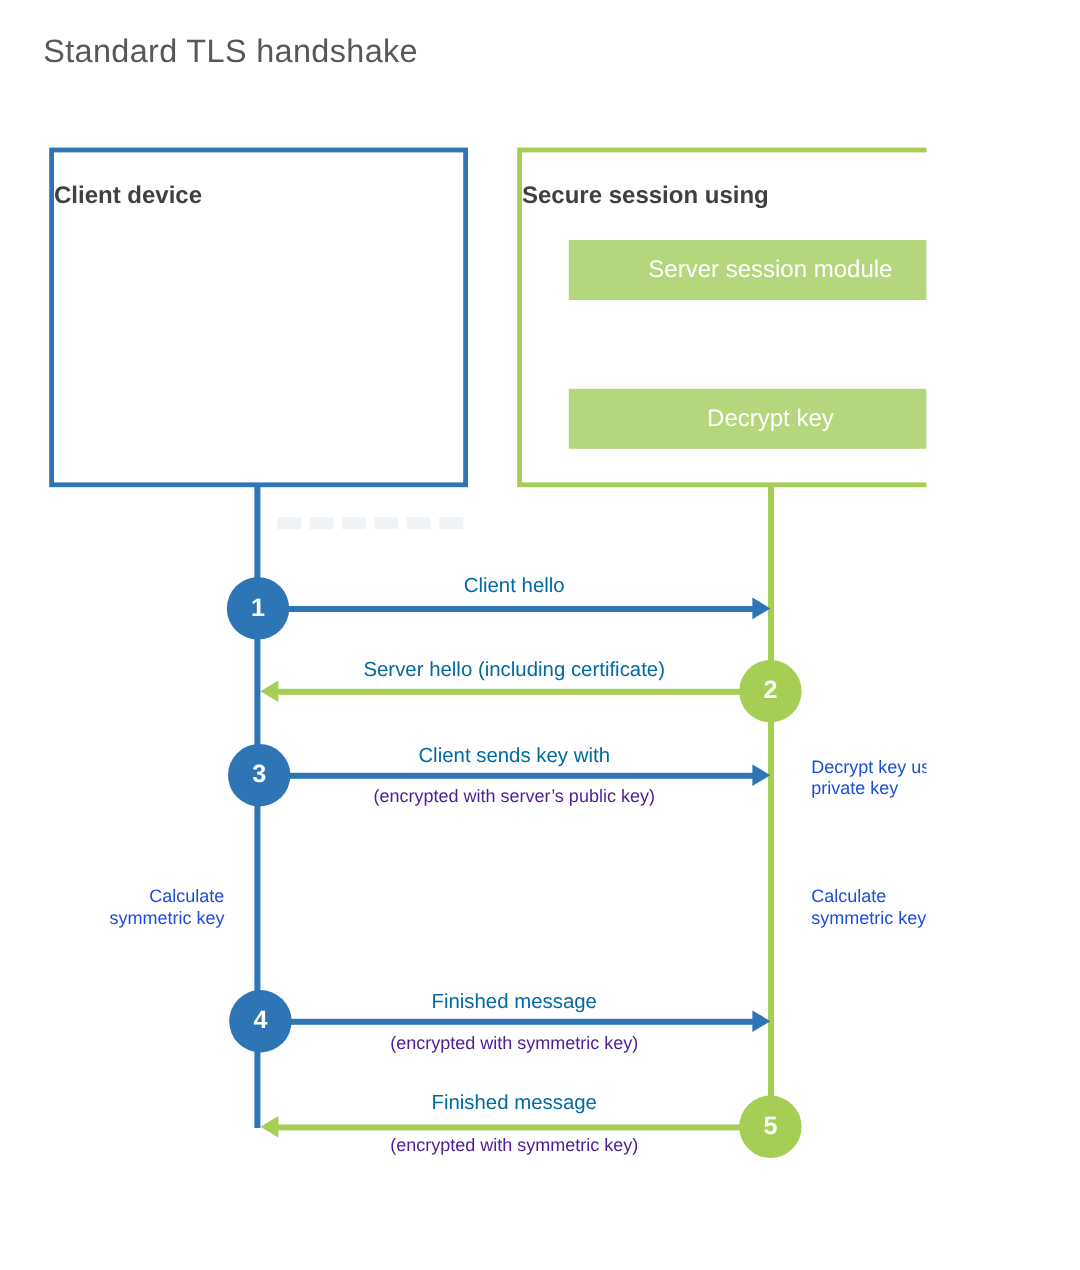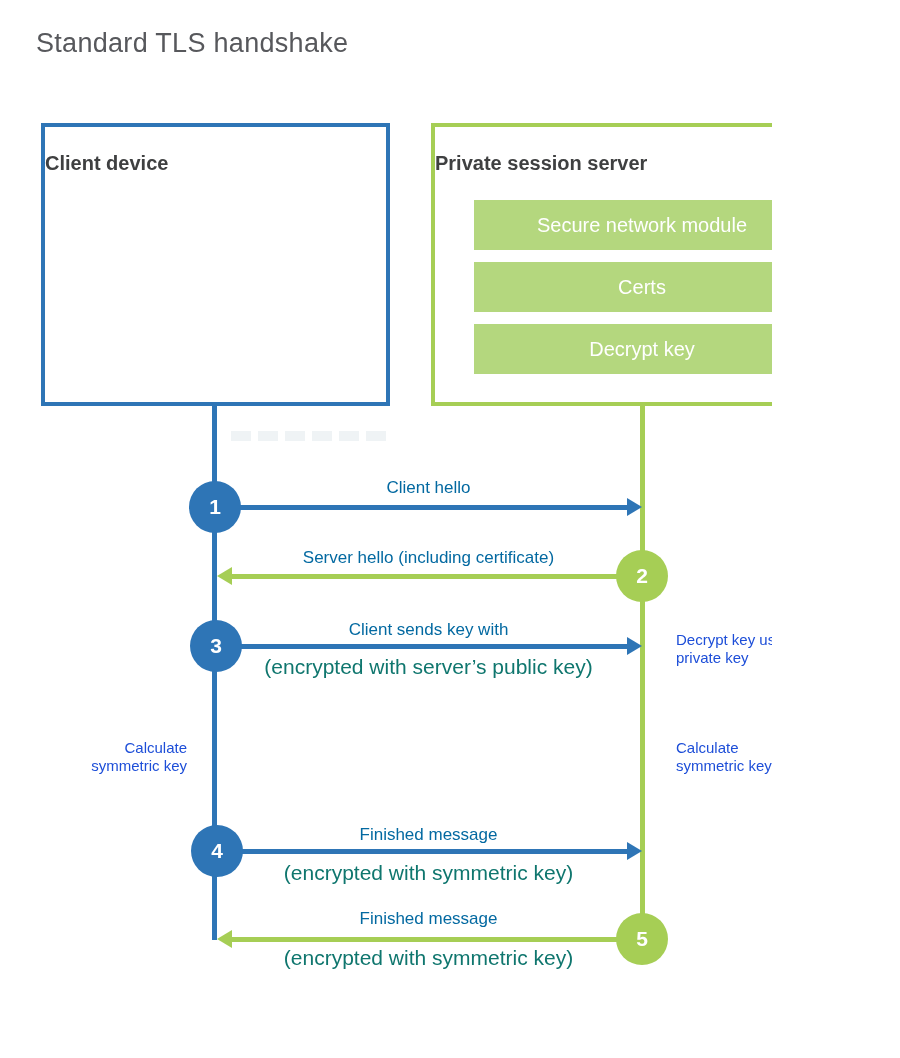--- a/index.html
+++ b/index.html
@@ -57,21 +57,21 @@
   .a1line{left:215px;top:505px;width:413px}  .a1head{left:627px;top:498px}
   .a2line{left:231px;top:574px;width:411px}  .a2head{left:217px;top:567px}
   .a3line{left:215px;top:644px;width:413px}  .a3head{left:627px;top:637px}
   .a4line{left:215px;top:849px;width:413px}  .a4head{left:627px;top:842px}
   .a5line{left:231px;top:937px;width:411px}  .a5head{left:217px;top:930px}
 
   
   .step-label{position:absolute;left:215px;width:427px;text-align:center;
               font-size:17px;color:#0369a1;}
   .step-sub{position:absolute;left:215px;width:427px;text-align:center;
-            font-size:21px;color:#0f766e;}
+            font-size:15px;color:#4c1d95;}
   .l1{top:478px}.l2{top:548px}.l3{top:620px}.s3{top:655px}
   .l4{top:825px}.s4{top:861px}.l5{top:909px}.s5{top:946px}
 
   
   .side-note{position:absolute;font-size:15px;color:#1d4ed8;line-height:1.22;}
   .note-decrypt{left:676px;top:631px;width:140px;}
   .note-calc-right{left:676px;top:739px;width:110px;}
   .note-calc-left{left:57px;top:739px;width:130px;text-align:right;}
 </style>
 </head>
@@ -79,24 +79,23 @@
 
 <div class="canvas">
 
   <div class="title">Standard TLS handshake</div>
 
   <div class="entity-box client-box">
     <div class="entity-header">Client device</div>
   </div>
 
   <div class="entity-box server-box">
-    <div class="entity-header">Private session server</div>
+    <div class="entity-header">Secure session using</div>
   </div>
-  <div class="module-bar mod0">Secure network module</div>
-  <div class="module-bar mod1">Certs</div>
+  <div class="module-bar mod0">Server session module</div>
   <div class="module-bar mod2">Decrypt key</div>
 
   <div class="vline blue"></div>
   <div class="vline green"></div>
   <div class="ghost-dashes"></div>
 
   <div class="step-label l1">Client hello</div>
   <div class="arrow-line blue a1line"></div>
   <div class="head right blue a1head"></div>
   <div class="circle blue c1">1</div>

